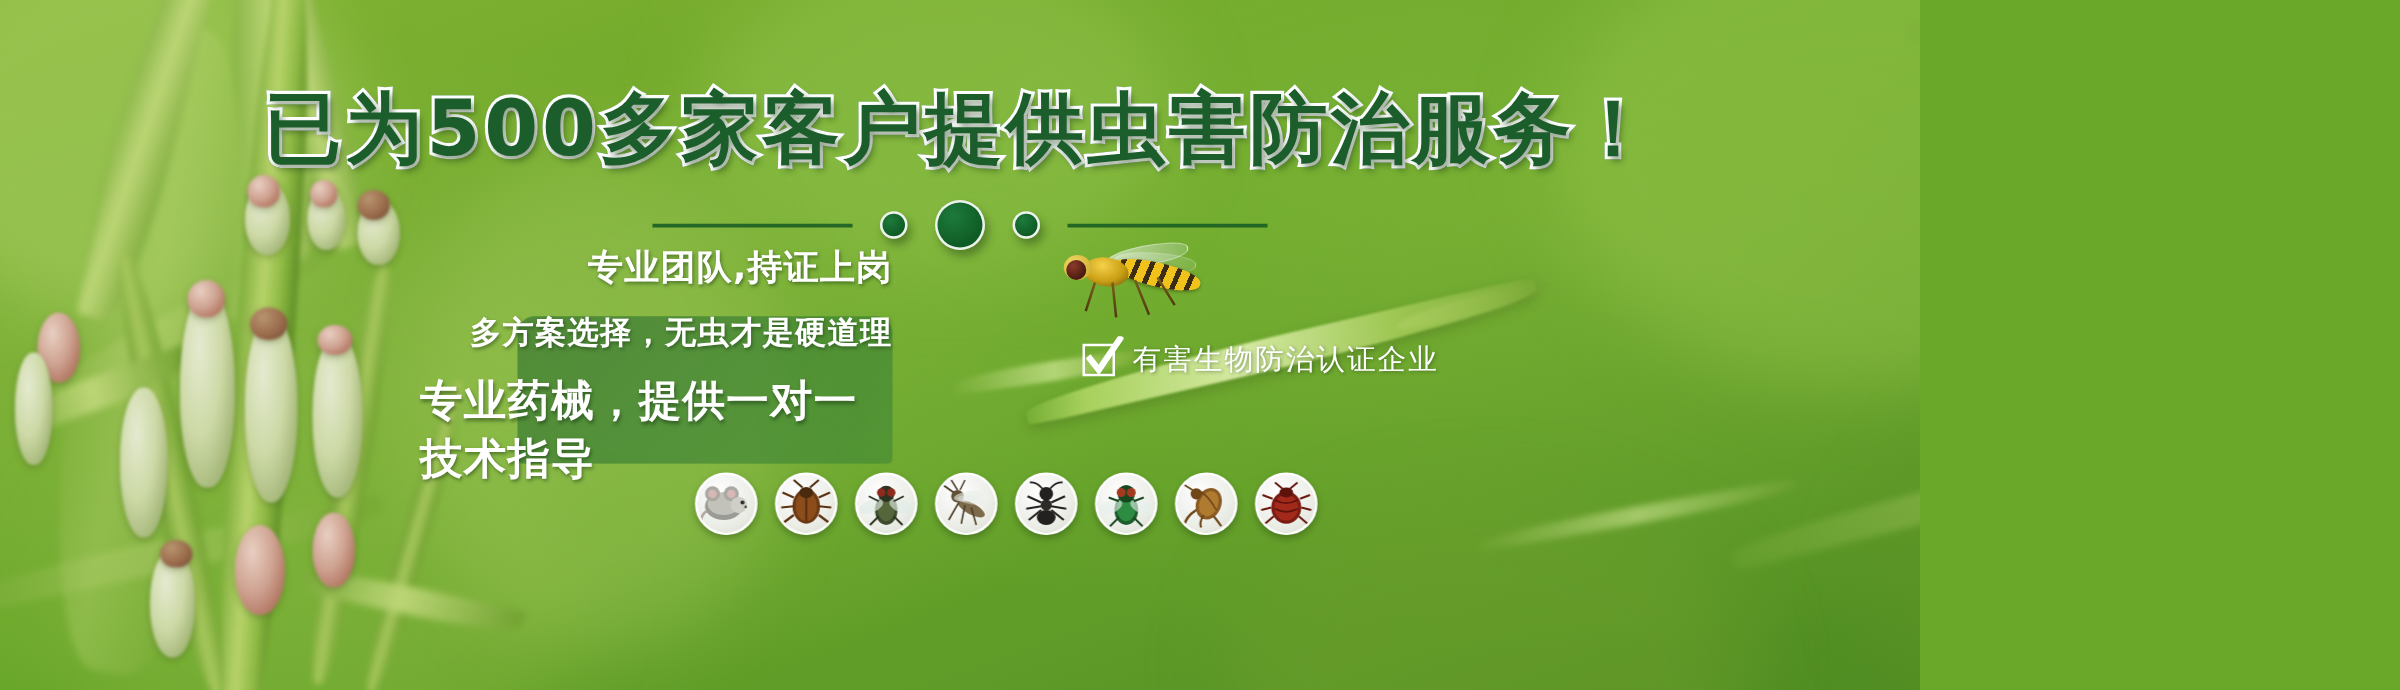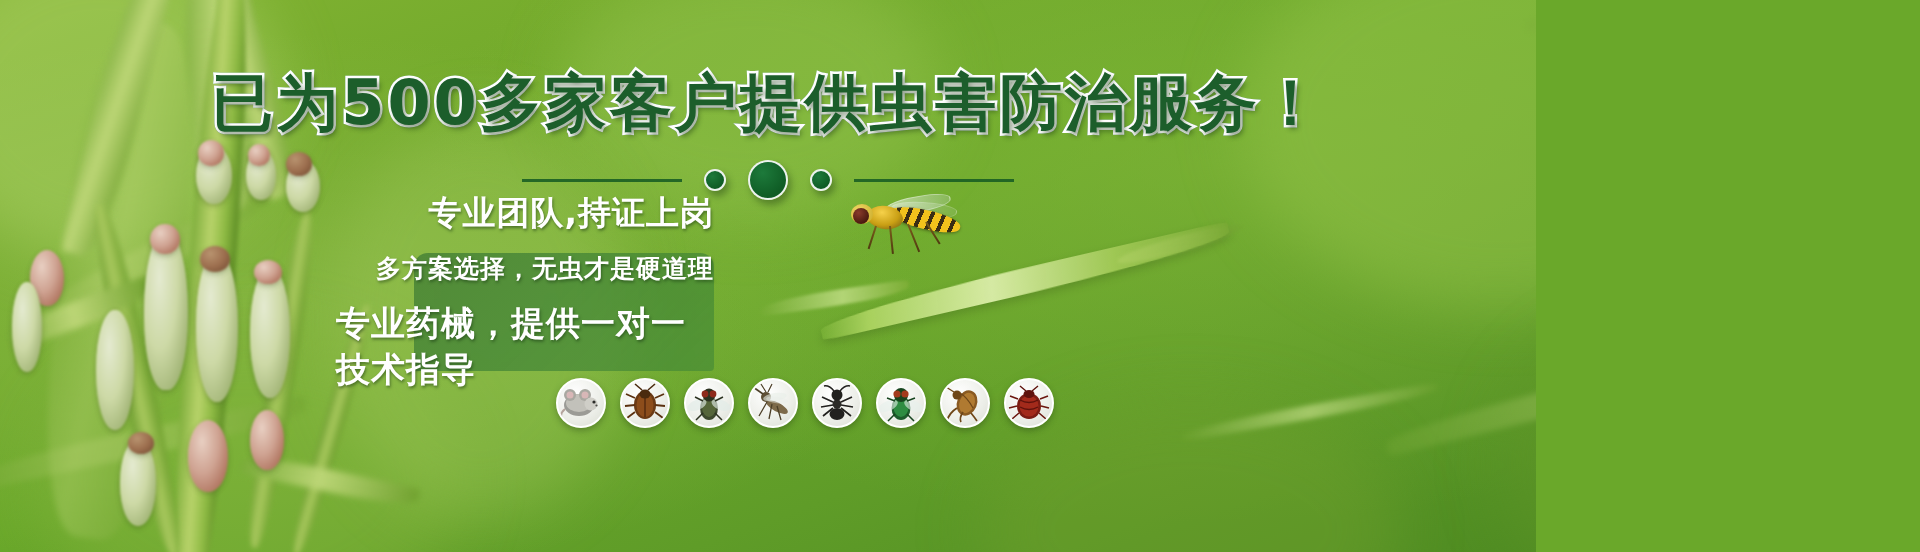--- a/index.html
+++ b/index.html
@@ -191,21 +191,21 @@
     display:flex; flex-direction:column;
     justify-content:center;
     align-items:flex-end;
     gap:16px;
     padding-right:22px;
     color:#fff;
     font-weight:bold;
     font-family:"DejaVu Sans","Liberation Sans",sans-serif;
     text-shadow:1px 2px 3px rgba(20,50,15,.5);
   }
-  #panel-text .l1 { font-size:33px; letter-spacing:1px; }
+  #panel-text .l1 { font-size:28px; letter-spacing:1px; }
   #panel-text .l2 { font-size:25px; letter-spacing:1px; }
   #panel-text .l3 { font-size:34px; letter-spacing:1px; }
 
   
   #features {
     position:absolute; left:866px; top:272px;
     display:flex; flex-direction:column;
     gap:20px;
   }
   .feature { display:flex; align-items:center; gap:14px; }
@@ -323,20 +323,28 @@
   </div>
 
   <div id="panel"></div>
   <div id="panel-text">
     <div class="l1">专业团队,持证上岗</div>
     <div class="l2">多方案选择，无虫才是硬道理</div>
     <div class="l3">专业药械，提供一对一技术指导</div>
   </div>
 
   <div id="features">
+    <div class="feature">
+      <span class="check-box">
+        <svg width="30" height="34" viewBox="0 0 30 34">
+          <polyline points="3,18 10,27 27,2" fill="none" stroke="#ffffff" stroke-width="5" stroke-linecap="square" stroke-linejoin="miter"></polyline>
+        </svg>
+      </span>
+      <span class="feature-label">有害生物防治认证企业</span>
+    </div>
   </div>
 
   <div id="pests">
 
     <div class="pest" title="">
       <svg width="44" height="40" viewBox="0 0 44 40">
         <ellipse cx="20" cy="22" rx="15" ry="11" fill="#9b9b96"></ellipse>
         <ellipse cx="20" cy="20" rx="13" ry="9" fill="#c2c1ba"></ellipse>
         <circle cx="11" cy="12" r="6" fill="#a9a8a1"></circle>
         <circle cx="26" cy="12" r="6" fill="#a9a8a1"></circle>

